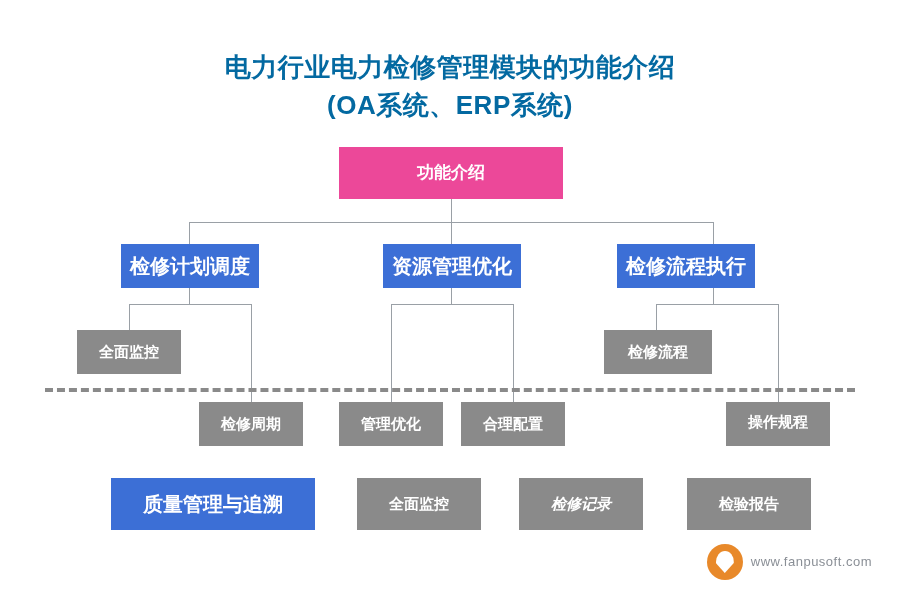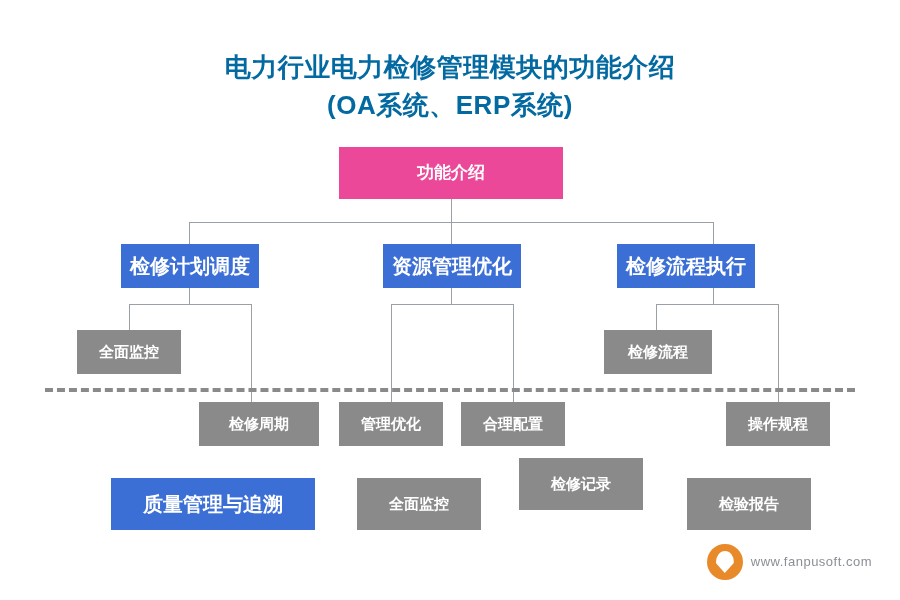--- a/index.html
+++ b/index.html
@@ -160,28 +160,28 @@
 
   <div class="node blue-main" style="left:339px; top:147px; width:224px; height:52px;">功能介绍</div>
 
   <div class="node blue" style="left:121px; top:244px; width:138px; height:44px;">检修计划调度</div>
   <div class="node blue" style="left:383px; top:244px; width:138px; height:44px;">资源管理优化</div>
   <div class="node blue" style="left:617px; top:244px; width:138px; height:44px;">检修流程执行</div>
 
   <div class="node gray" style="left:77px; top:330px; width:104px; height:44px;">全面监控</div>
   <div class="node gray" style="left:604px; top:330px; width:108px; height:44px;">检修流程</div>
 
-  <div class="node gray" style="left:199px; top:402px; width:120px; height:44px;">检修周期</div>
+  <div class="node gray" style="left:199px; top:402px; width:104px; height:44px;">检修周期</div>
   <div class="node gray" style="left:339px; top:402px; width:104px; height:44px;">管理优化</div>
   <div class="node gray" style="left:461px; top:402px; width:104px; height:44px;">合理配置</div>
-  <div class="node gray" style="left:726px; top:402px; width:104px; height:44px;">操作规程</div>
+  <div class="node gray" style="left:726px; top:402px; width:104px; height:44px;font-family:Liberation Mono, monospace;">操作规程</div>
 
   <div class="node blue" style="left:111px; top:478px; width:204px; height:52px;">质量管理与追溯</div>
   <div class="node gray" style="left:357px; top:478px; width:124px; height:52px;">全面监控</div>
-  <div class="node gray" style="left:519px; top:458px; width:124px; height:52px;">检修记录</div>
+  <div class="node gray" style="left:519px; top:478px; width:124px; height:52px;font-style:italic;">检修记录</div>
   <div class="node gray" style="left:687px; top:478px; width:124px; height:52px;">检验报告</div>
 
   <div class="logo">
     <div class="logo-mark"></div>
     <div class="logo-text">
       <span class="logo-en">www.fanpusoft.com</span>
     </div>
   </div>
 
 </div>

